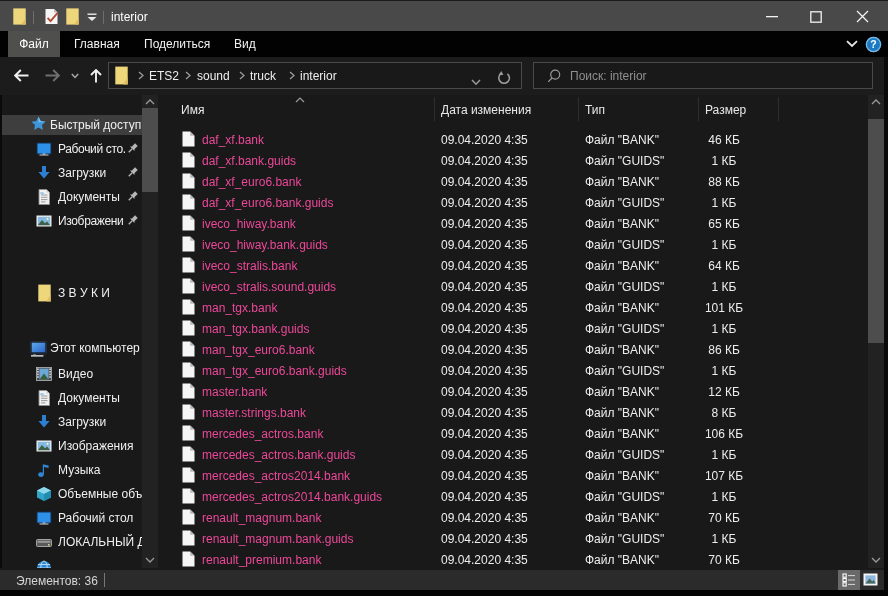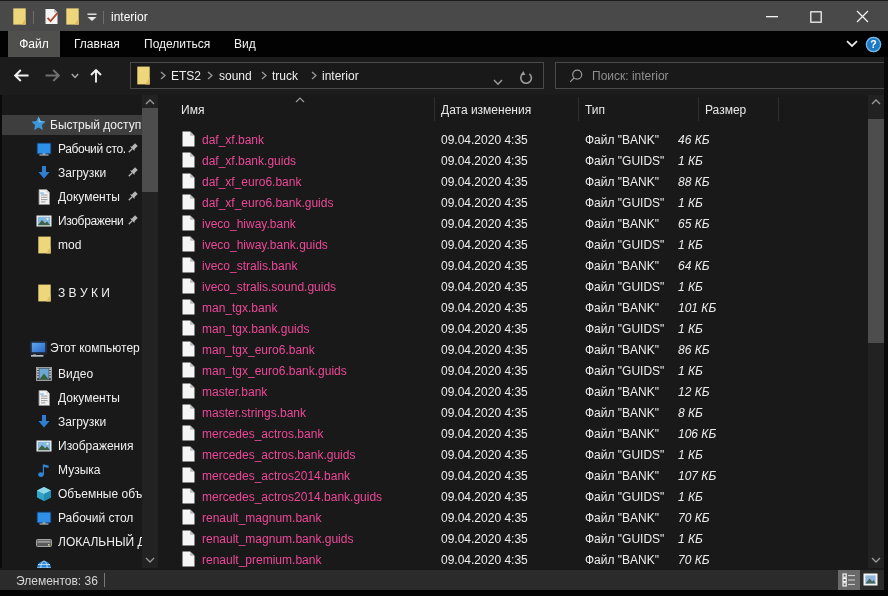--- a/index.html
+++ b/index.html
@@ -10,21 +10,21 @@
   
   #titlebar { left:0; top:0; width:888px; height:31px; background:#4a4949; border-top:1px solid #1a1a1a; }
   .qsep { top:10px; width:1px; height:13px; background:#6e6e6c; }
   #title-text { left:111px; top:9px; color:#ffffff; }
   
   #tabrow { left:0; top:31px; width:888px; height:26px; background:#020202; }
   #filetab { left:8px; top:0; width:52px; height:26px; background:#4f4f4d; color:#fff; text-align:center; line-height:26px; }
   .tab { top:0; height:22px; line-height:26px; color:#f2f2f2; }
   
   #navrow { left:0; top:57px; width:888px; height:38px; background:#1c1c1c; }
-  .navbox { top:5px; height:27px; background:#191919; border:1px solid #4a4a4a;margin-left:22px; }
+  .navbox { top:5px; height:27px; background:#191919; border:1px solid #4a4a4a; }
   #addrbox { left:108px; width:414px; }
   #searchbox { left:533px; width:340px; }
   .crumb { top:6px; color:#eeeeee; }
   .crumbsep { top:6px; color:#8f8f8f; }
   
   #sidebar { left:2px; top:95px; width:140px; height:473px; background:#191919; }
   .srow { position:absolute; left:0; width:169px; height:24px; }
   .srow .label { position:absolute; left:56px; top:5px; white-space:nowrap; color:#f0f0f0; }
   .srow .icon { position:absolute; left:34px; top:4px; }
   .srow.root .icon { left:27px; }
@@ -35,21 +35,21 @@
   .sbtrack { background:#222222; }
   .thumb { position:absolute; background:#4d4d4d; }
   
   #main { left:158px; top:95px; width:710px; height:473px; background:#191919; }
   .hsep { position:absolute; top:2px; width:1px; height:24px; background:#2e2e2e; }
   .hdr { position:absolute; top:8px; color:#e8e8e8; }
   .row { position:absolute; left:0; width:710px; height:21px; }
   .row .nm { position:absolute; left:44px; top:4px; color:#ec4899; white-space:nowrap; }
   .row .dt { position:absolute; left:283px; top:4px; color:#ededed; }
   .row .tp { position:absolute; left:427px; top:4px; color:#ededed; }
-  .row .sz { position:absolute; left:520px; top:4px; width:92px; text-align:left; color:#ededed;font-style:italic; }
+  .row .sz { position:absolute; left:520px; top:4px; width:92px; text-align:center; color:#ededed; }
   .row svg { position:absolute; left:24px; top:2px; }
   
   #statusbar { left:0; top:570px; width:888px; height:32px; background:#2b2b2b; color:#d6d6d6; }
   #bottomedge { left:0; top:590px; width:888px; height:6px; background:#030303; }
   #leftedge { left:0; top:95px; width:2px; height:473px; background:#0a0a0a; }
   #rightedge { left:884px; top:57px; width:4px; height:533px; background:#0a0a0a; }
 </style>
 </head>
 <body>
 <div id="win">
@@ -433,27 +433,20 @@
         <path d="M1.8 12.2 L6 7 L9 10.2 L11 8.4 L14.2 12.2 z" fill="#3f5f46"></path>
         <circle cx="11.5" cy="5.8" r="1.1" fill="#f5f0d0"></circle>
       </svg>
       <div class="label" style="letter-spacing:-0.35px">Изображени</div>
       <svg class="pin" width="13" height="13" viewBox="0 0 13 13">
           <g transform="rotate(45 6.5 6.5)">
             <path d="M4.6 1 h3.8 v4.4 l1.3 1.5 H3.3 l1.3 -1.5 z" fill="#b6b6b6"></path>
             <path d="M6.5 6.9 V11.8" stroke="#b6b6b6" stroke-width="1.3"></path>
           </g>
         </svg>
-    </div>
-    <div class="srow" style="top:138px">
-      <svg class="icon" style="left:36px;top:3px" width="13" height="18" viewBox="0 0 13 18">
-          <rect x="0.3" y="0.6" width="12.4" height="16.8" fill="#eed77b"></rect>
-          <path d="M12.7 10.5 V17.4 H8.3 z" fill="#dcbd60"></path>
-        </svg>
-      <div class="label">mod</div>
     </div>
     <div class="srow" style="top:186px">
       <svg class="icon" style="left:36px;top:3px" width="13" height="18" viewBox="0 0 13 18">
           <rect x="0.3" y="0.6" width="12.4" height="16.8" fill="#eed77b"></rect>
           <path d="M12.7 10.5 V17.4 H8.3 z" fill="#dcbd60"></path>
         </svg>
       <div class="label">З В У К И</div>
     </div>
     <div class="srow root" style="top:241px">
       <svg class="icon" width="17" height="17" viewBox="0 0 17 17" style="left:28px;top:5px">

